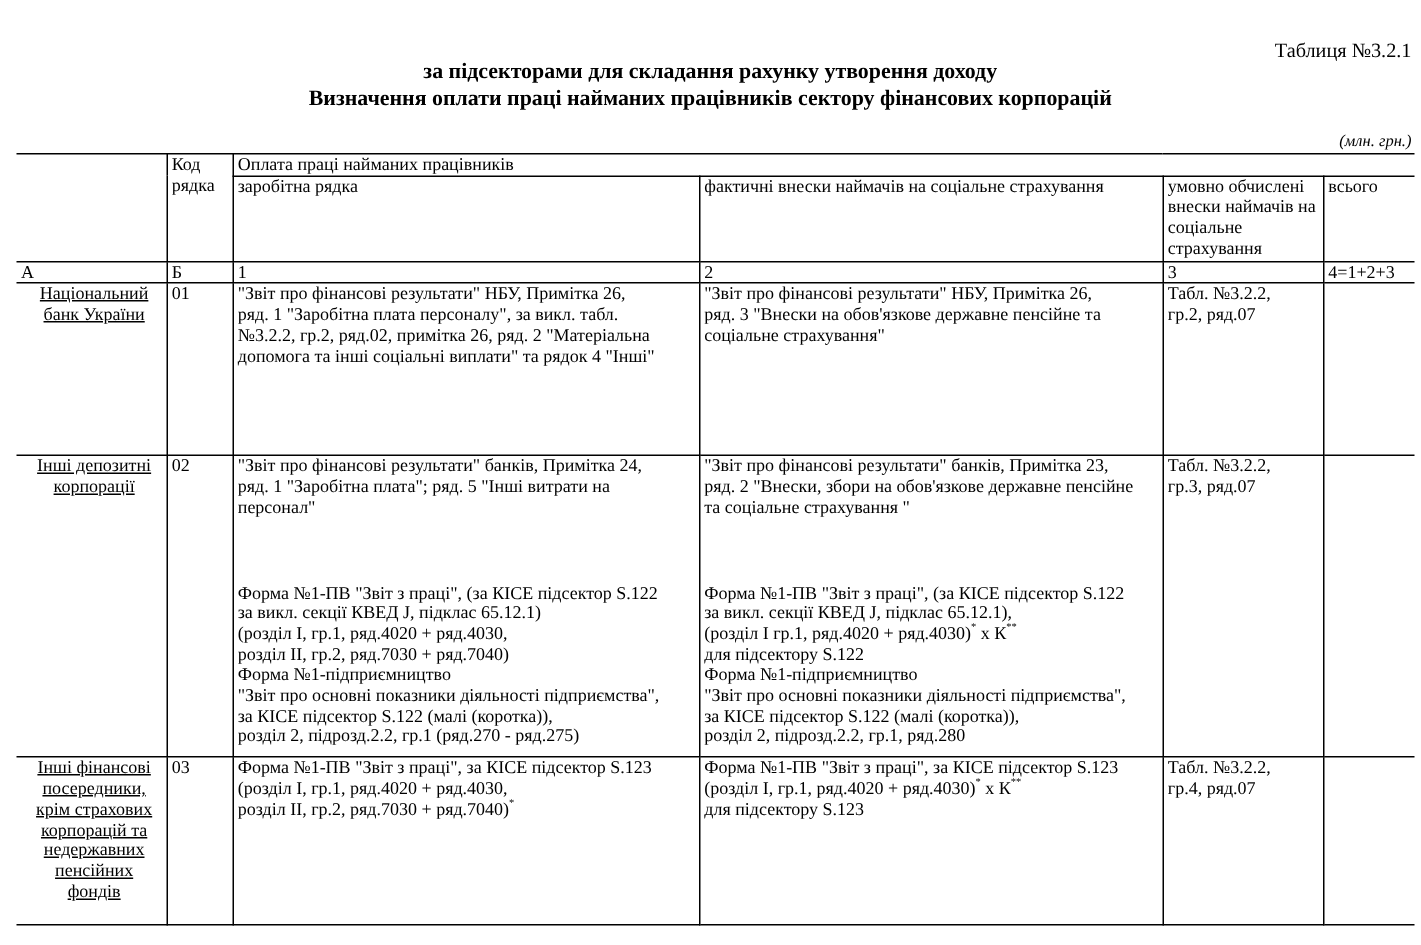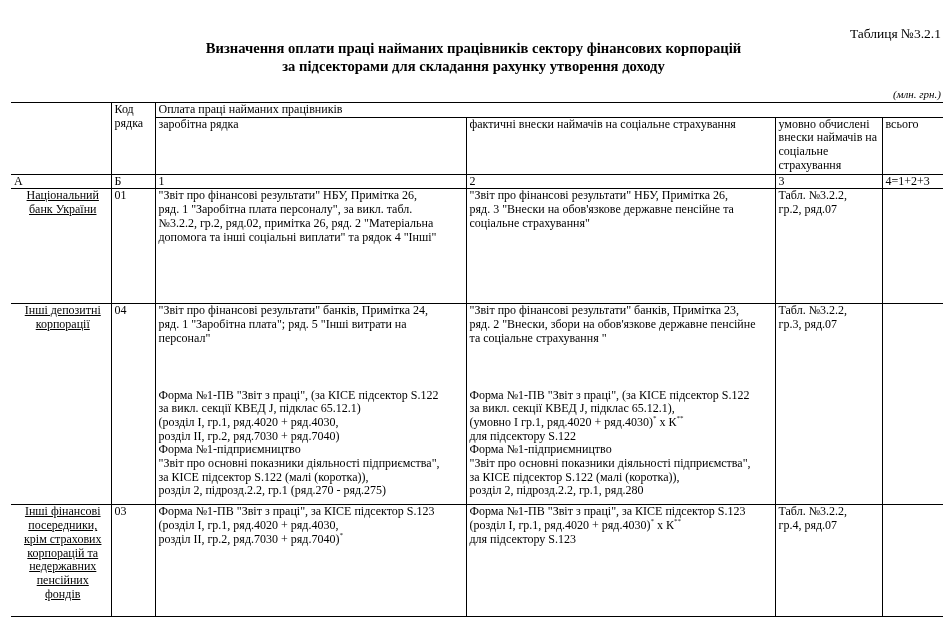--- a/index.html
+++ b/index.html
@@ -20,22 +20,22 @@
   .c { }
   .l { text-align:center; padding-left:7px !important;text-decoration:underline; }
   sup { font-size:7px; vertical-align:top; line-height:7px; position:relative; top:-1px; }
   .gap { height:43px; }
 </style>
 </head>
 <body>
 
 <div class="table-number">Таблиця №3.2.1</div>
 <div class="title">
+  <div>за підсекторами для складання рахунку утворення доходу</div>
   <div>Визначення оплати праці найманих працівників сектору фінансових корпорацій</div>
-  <div>за підсекторами для складання рахунку утворення доходу</div>
 </div>
 <div class="units">(млн. грн.)</div>
 
 <table class="main">
   <colgroup>
     <col style="width:100px">
       <col style="width:44px">
       <col style="width:311px">
     <col style="width:309px">
       <col style="width:107px">
@@ -78,21 +78,21 @@
     </td>
     <td class="c">
       <div>Табл. №3.2.2,</div>
       <div>гр.2, ряд.07</div>
     </td>
     <td></td>
   </tr>
 
   <tr style="height:201px">
     <td class="l">Інші депозитні корпорації</td>
-    <td class="c">04</td>
+    <td class="c">02</td>
     <td class="c">
       <div>"Звіт про фінансові результати" банків, Примітка 24,</div>
       <div>ряд. 1 "Заробітна плата"; ряд. 5 "Інші витрати на</div>
       <div>персонал"</div>
       <div class="gap"></div>
       <div>Форма №1-ПВ "Звіт з праці", (за КІСЕ підсектор S.122</div>
       <div>за викл. секції КВЕД J, підклас 65.12.1)</div>
       <div>(розділ І, гр.1, ряд.4020 + ряд.4030,</div>
       <div>розділ ІІ, гр.2, ряд.7030 + ряд.7040)</div>
       <div>Форма №1-підприємництво</div>
@@ -100,21 +100,21 @@
       <div>за КІСЕ підсектор S.122 (малі (коротка)),</div>
       <div>розділ 2, підрозд.2.2, гр.1 (ряд.270 - ряд.275)</div>
     </td>
     <td class="c">
       <div>"Звіт про фінансові результати" банків, Примітка 23,</div>
       <div>ряд. 2 "Внески, збори на обов'язкове державне пенсійне</div>
       <div>та соціальне страхування "</div>
       <div class="gap"></div>
       <div>Форма №1-ПВ "Звіт з праці", (за КІСЕ підсектор S.122</div>
       <div>за викл. секції КВЕД J, підклас 65.12.1),</div>
-      <div><span>(умовно І гр.1, ряд.4020 + ряд.4030)</span><sup>*</sup><span> х К</span><sup>**</sup></div>
+      <div><span>(розділ І гр.1, ряд.4020 + ряд.4030)</span><sup>*</sup><span> х К</span><sup>**</sup></div>
       <div>для підсектору S.122</div>
       <div>Форма №1-підприємництво</div>
       <div>"Звіт про основні показники діяльності підприємства",</div>
       <div>за КІСЕ підсектор S.122 (малі (коротка)),</div>
       <div>розділ 2, підрозд.2.2, гр.1, ряд.280</div>
     </td>
     <td class="c">
       <div>Табл. №3.2.2,</div>
       <div>гр.3, ряд.07</div>
     </td>

